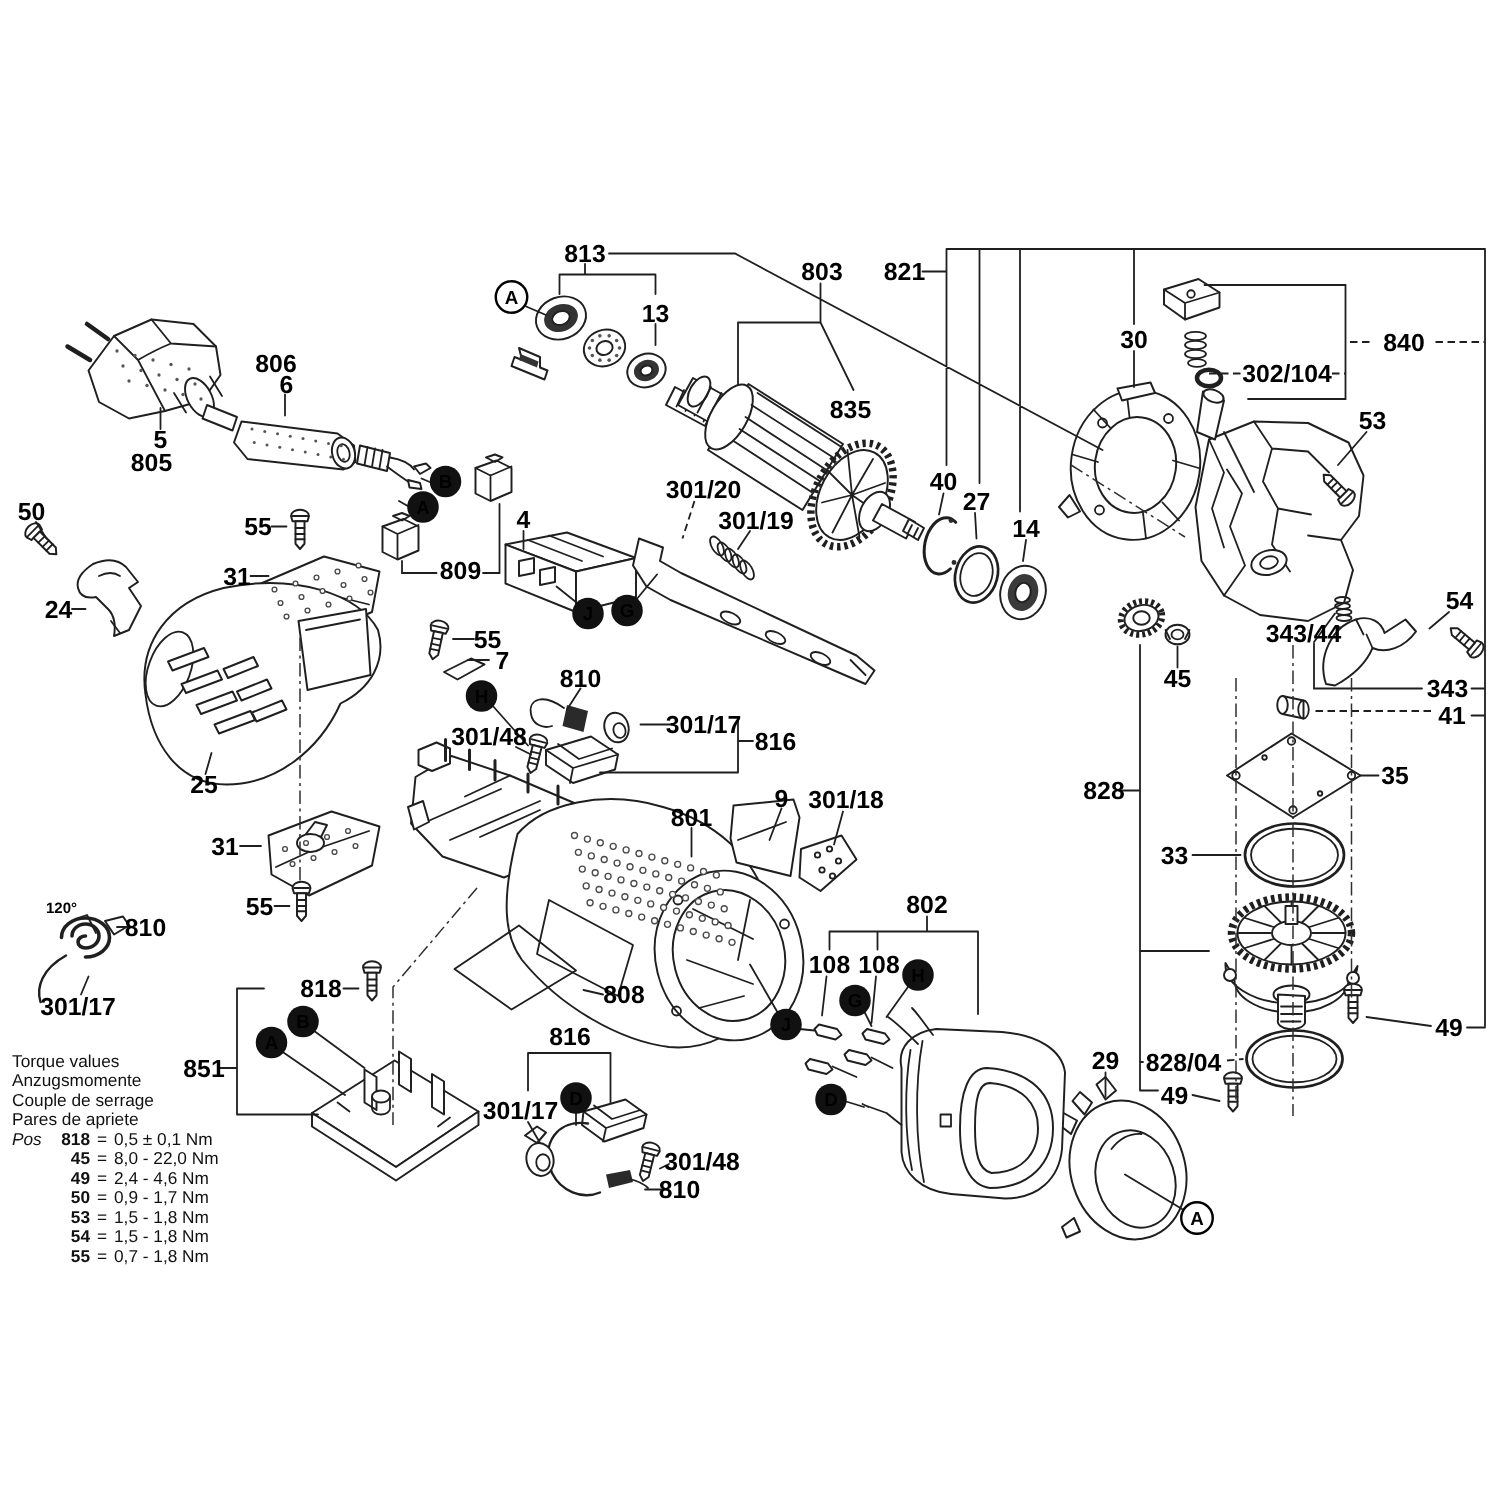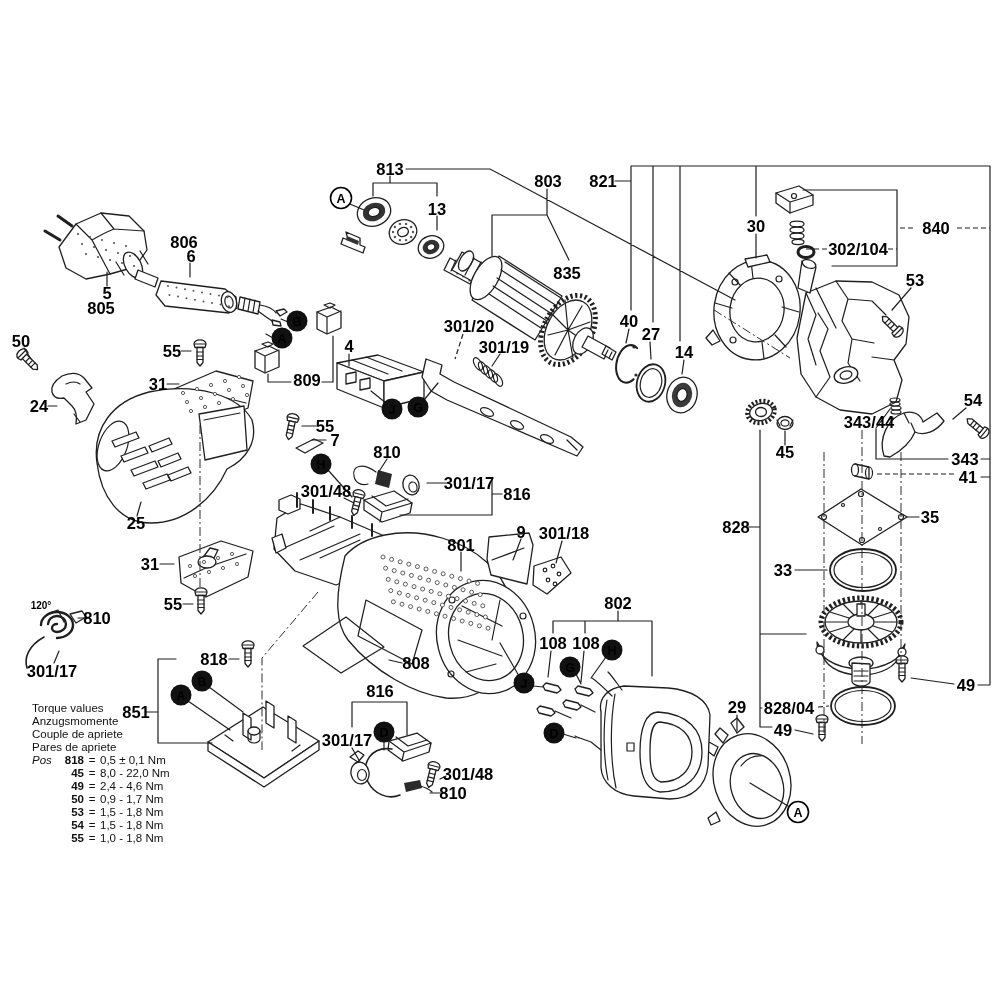--- a/index.html
+++ b/index.html
@@ -6,21 +6,21 @@
   #canvas{position:relative;width:1000px;height:1000px;background:#fff;overflow:hidden;
           font-family:"Liberation Sans",sans-serif;}
   svg{position:absolute;left:0;top:0;}
   .p{fill:#fff;stroke:#1f1f1f;stroke-width:1.3;stroke-linejoin:round;stroke-linecap:round;}
   .l{fill:none;stroke:#1f1f1f;stroke-width:1.2;stroke-linejoin:round;stroke-linecap:round;}
   .d{fill:#2a2a2a;stroke:none;}
   .lead{fill:none;stroke:#1f1f1f;stroke-width:1.2;stroke-linecap:round;}
   .dash{fill:none;stroke:#1f1f1f;stroke-width:1.2;stroke-dasharray:5 3;}
   .ddot{fill:none;stroke:#2f2f2f;stroke-width:1;stroke-dasharray:9 3 2 3;}
   .lbl{fill:#000;font-family:"Liberation Sans",sans-serif;font-weight:bold;}
-  #torque-table{position:absolute;left:8px;top:702px;color:#111;font-size:11.5px;line-height:13px;white-space:nowrap;margin-left:24px;}
+  #torque-table{position:absolute;left:8px;top:702px;color:#111;font-size:11.5px;line-height:13px;white-space:nowrap;}
   .tq-row{display:flex;}
   .tq-pre{width:24px;font-style:italic;}
   .tq-num{width:28px;text-align:right;font-weight:bold;}
   .tq-eq{width:16px;text-align:center;}
 </style>
 </head>
 <body>
 
 <div id="canvas">
 <svg viewBox="0 0 1000 1000" width="1000" height="1000">
@@ -600,21 +600,21 @@
         <g>
           <circle cx="798" cy="812" r="10.5" fill="#fff" stroke="#000" stroke-width="1.6"></circle>
           <text x="798" y="812" class="lbl" font-size="12.5" text-anchor="middle" dy="0.36em" fill="#000">A</text>
         </g>
       </g>
 </svg>
 
 <div id="torque-table">
       <div>Torque values</div>
       <div>Anzugsmomente</div>
-      <div>Couple de apriete</div>
+      <div>Couple de serrage</div>
       <div>Pares de apriete</div>
       <div class="tq-row">
         <span class="tq-pre">Pos</span>
         <span class="tq-num">818</span>
         <span class="tq-eq">=</span>
         <span class="tq-val">0,5 ± 0,1 Nm</span>
       </div>
       <div class="tq-row">
         <span class="tq-pre"></span>
         <span class="tq-num">45</span>
@@ -642,16 +642,16 @@
       <div class="tq-row">
         <span class="tq-pre"></span>
         <span class="tq-num">54</span>
         <span class="tq-eq">=</span>
         <span class="tq-val">1,5 - 1,8 Nm</span>
       </div>
       <div class="tq-row">
         <span class="tq-pre"></span>
         <span class="tq-num">55</span>
         <span class="tq-eq">=</span>
-        <span class="tq-val">1,0 - 1,8 Nm</span>
+        <span class="tq-val">0,7 - 1,8 Nm</span>
       </div>
     </div>
 </div>
 
 </body></html>

